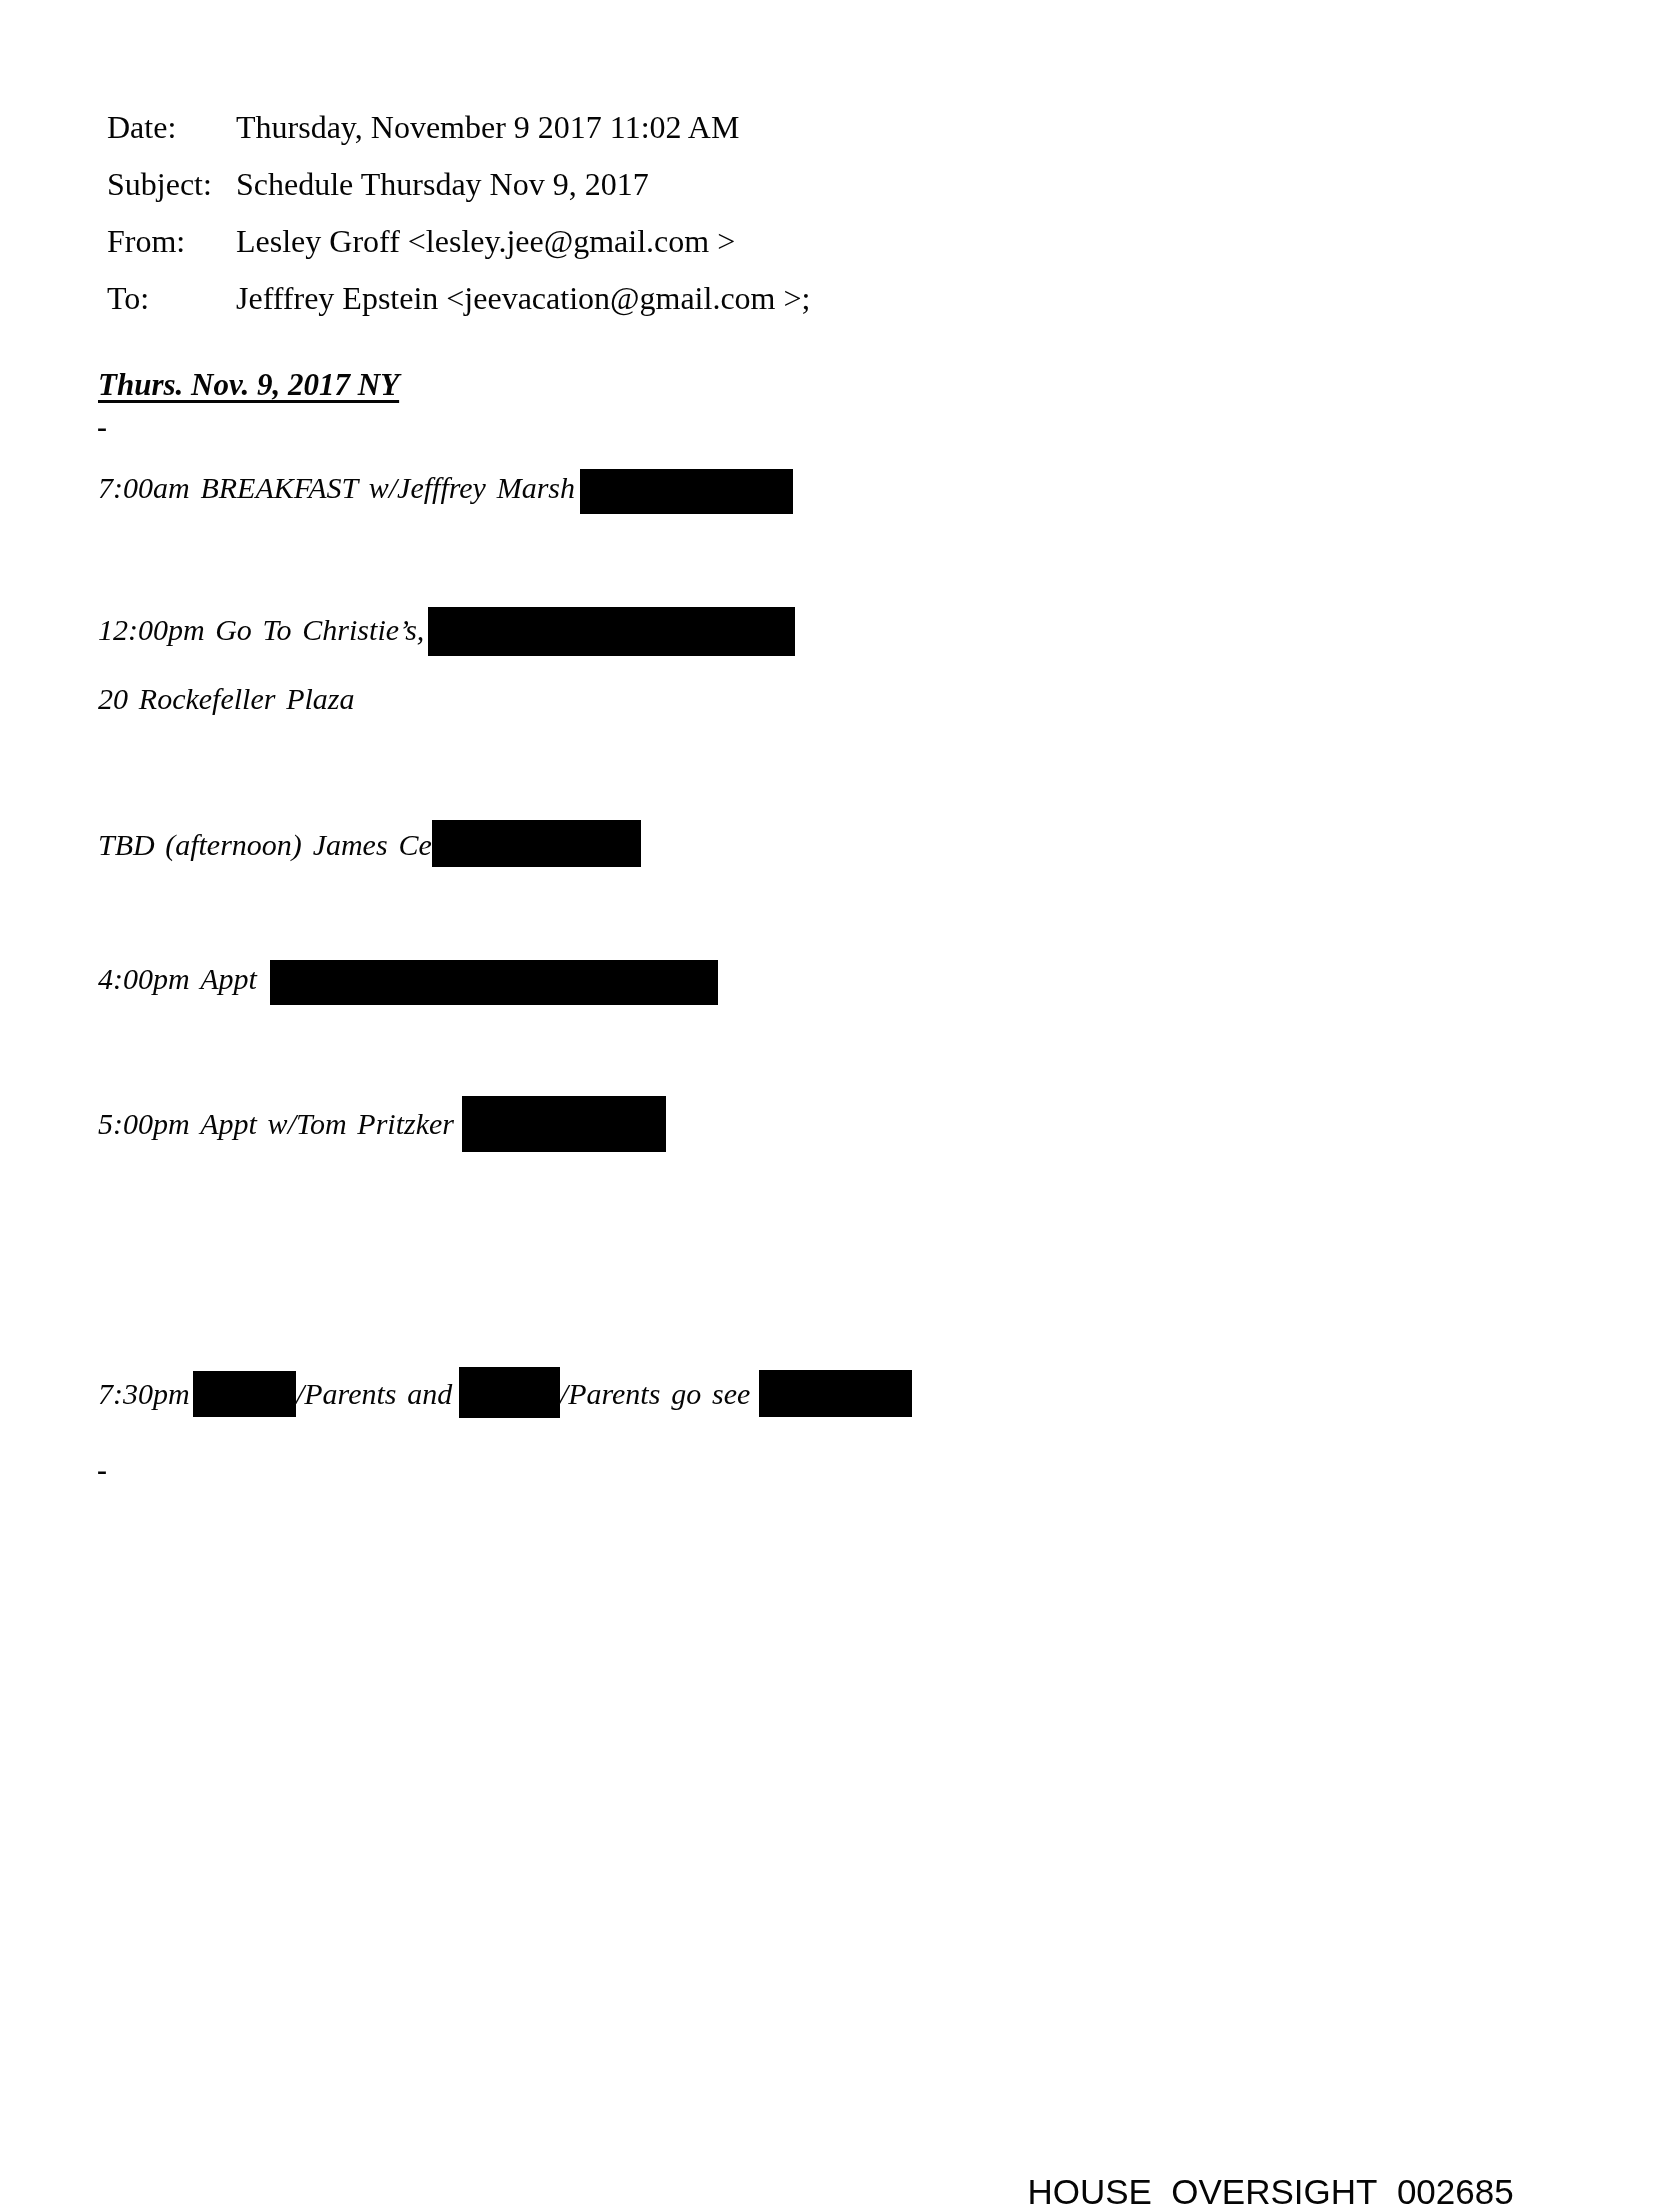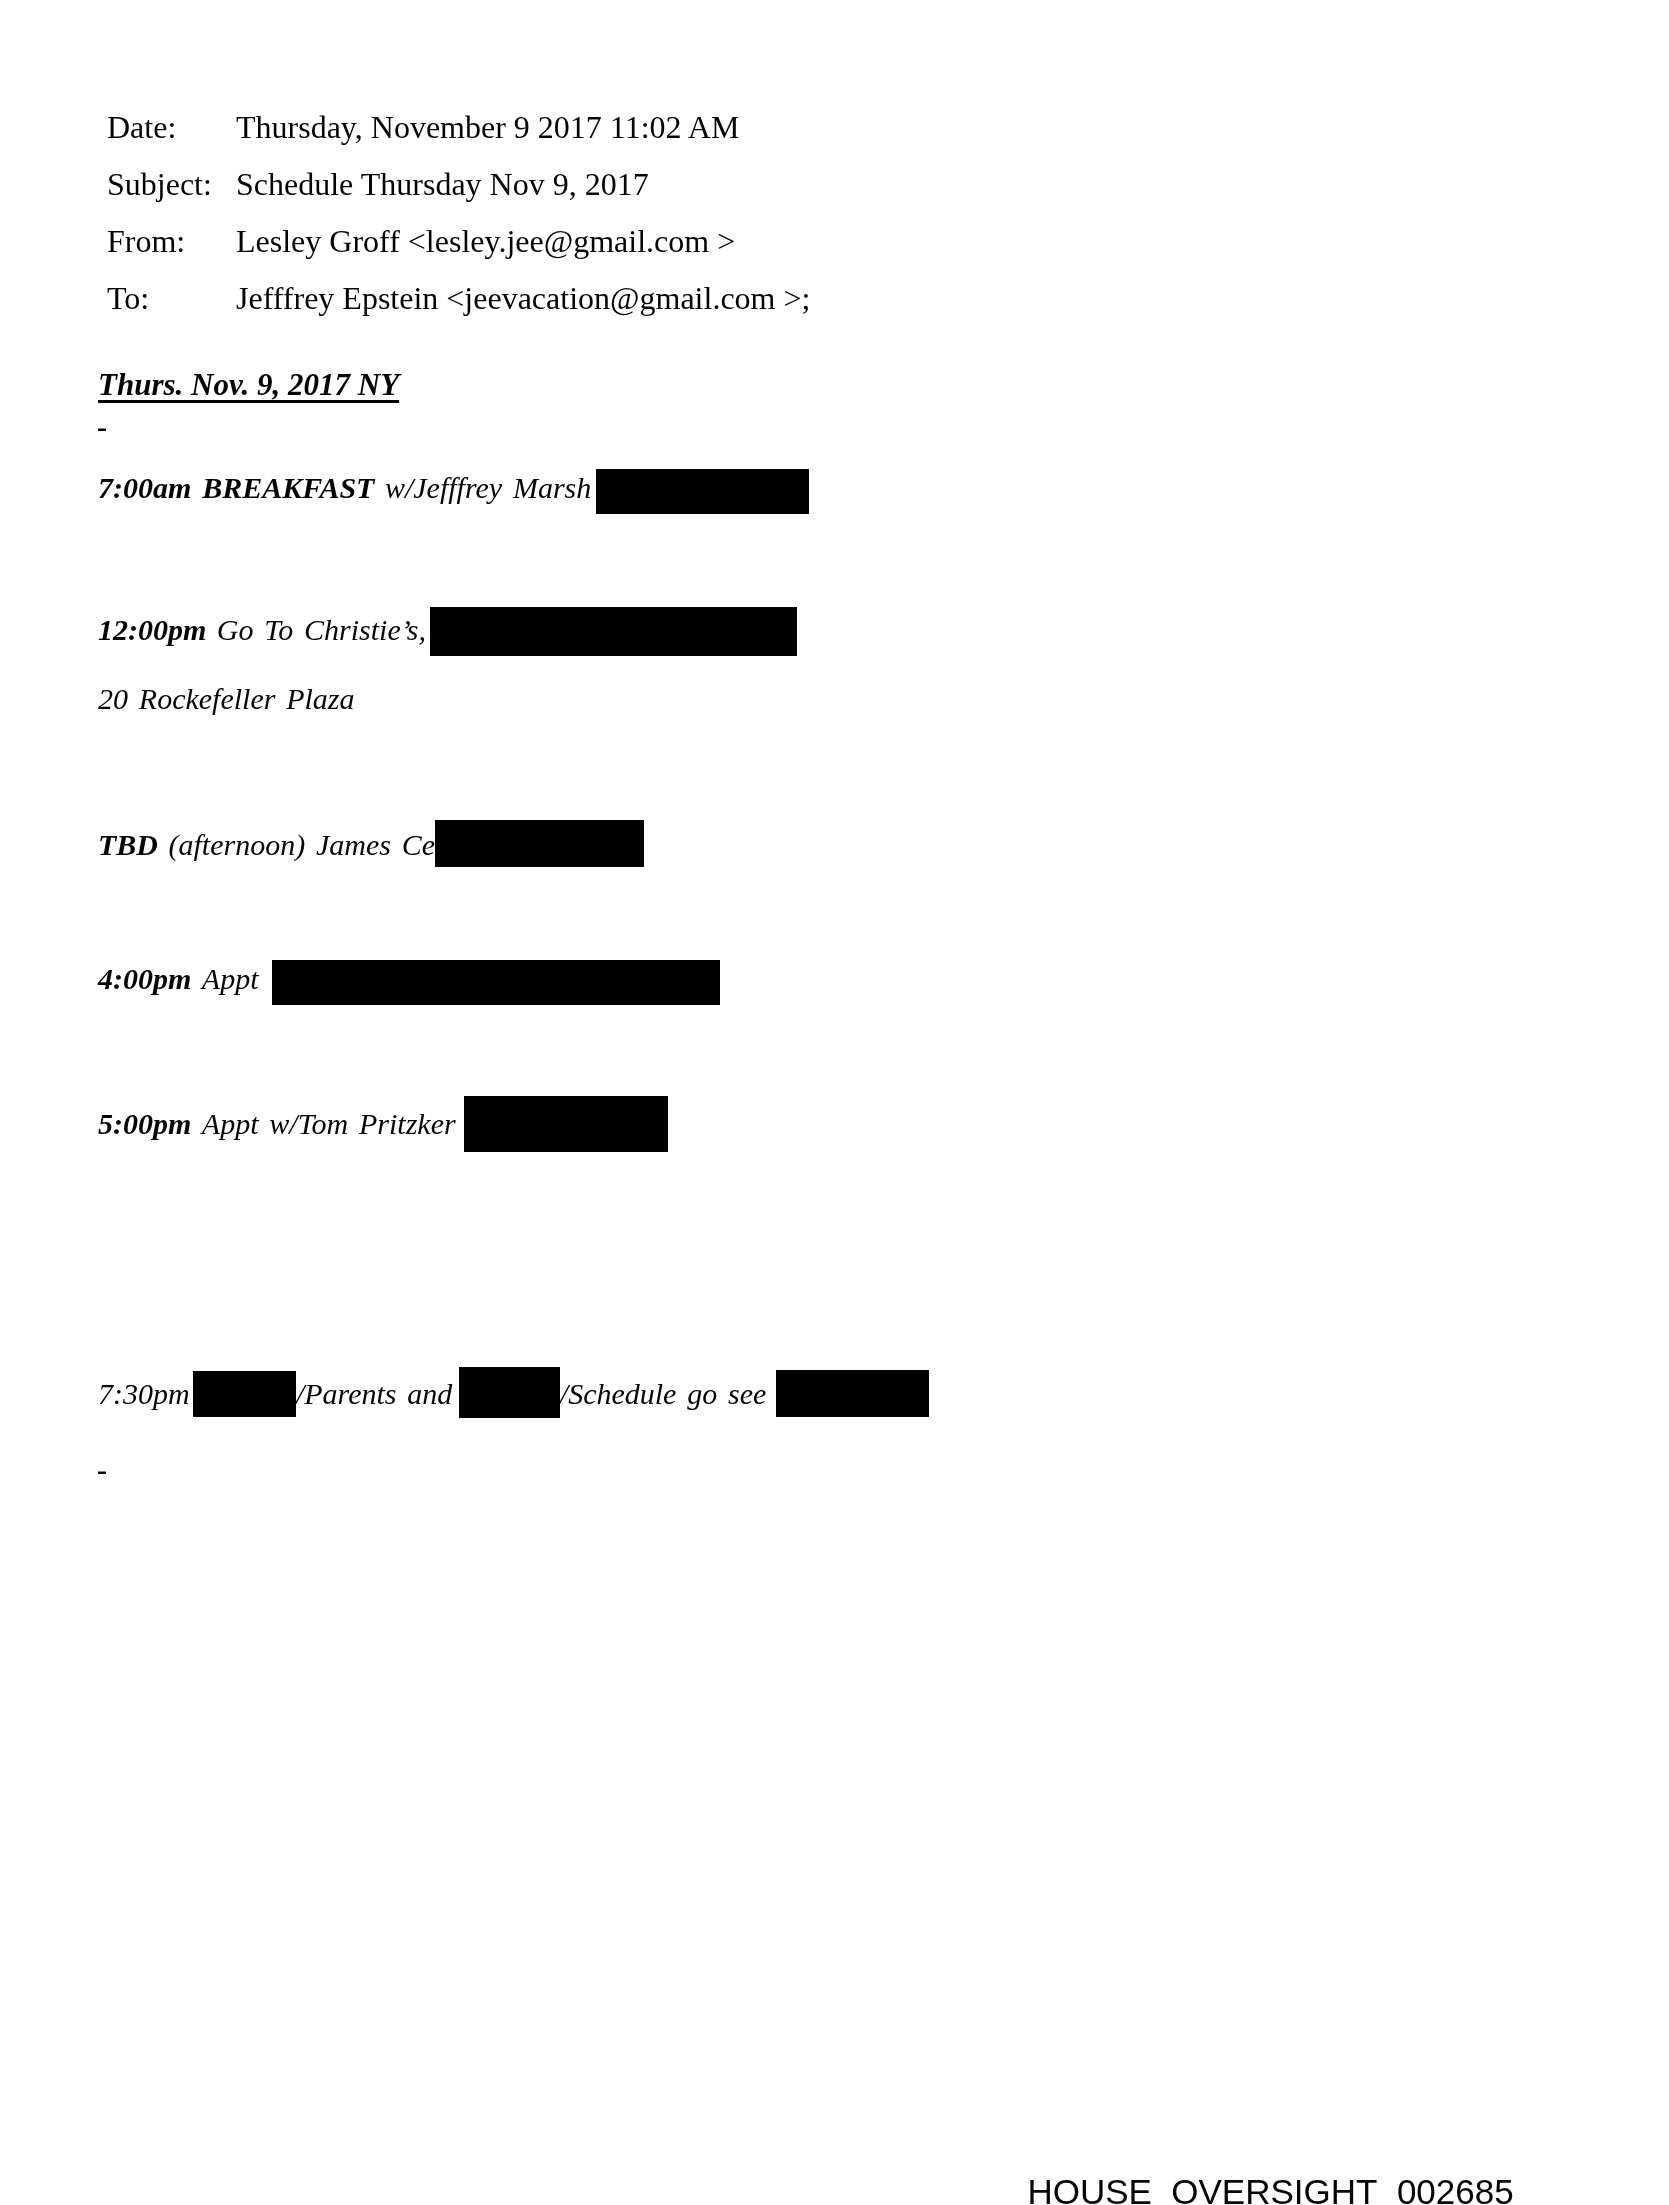--- a/index.html
+++ b/index.html
@@ -34,21 +34,21 @@
   .dash { position: absolute; left: 97px; font-size: 30px; font-weight: bold; }
   .dash1 { top: 410px; }
   .dash2 { top: 1453px; }
 
   
   .line {
     position: absolute; left: 98px;
     font-size: 30px; font-style: italic;
     line-height: 39px; white-space: nowrap; word-spacing: 3.3px;
   }
-  .time { font-weight: bold; margin-right: 10.5px; }
+  .time { font-weight: normal; margin-right: 10.5px; }
   .l1 { top: 468px; }
   .l2 { top: 607px; }
   .laddr { top: 679px; }
   .l3 { top: 820px; }
   .l4 { top: 959px; }
   .l5 { top: 1096px; }
   .l6 { top: 1235px; }
   .l7 { top: 1367px; }
 
   
@@ -114,21 +114,21 @@
   <div class="line l4">
     <span class="time">4:00pm</span><span>Appt</span><span class="redact r4"></span>
   </div>
 
   <div class="line l5">
     <span class="time">5:00pm</span><span>Appt w/Tom Pritzker</span><span class="redact r5"></span>
   </div>
 
 
   <div class="line l7">
-    <span>7:30pm</span><span class="redact r7"></span><span>/Parents and</span><span class="redact r8"></span><span>/Schedule go see</span><span class="redact r9"></span>
+    <span>7:30pm</span><span class="redact r7"></span><span>/Parents and</span><span class="redact r8"></span><span>/Parents go see</span><span class="redact r9"></span>
   </div>
 
   <div class="dash dash2">-</div>
 
   <div class="footer">HOUSE_OVERSIGHT_002685</div>
 
 </div>
 
 
 </body></html>

